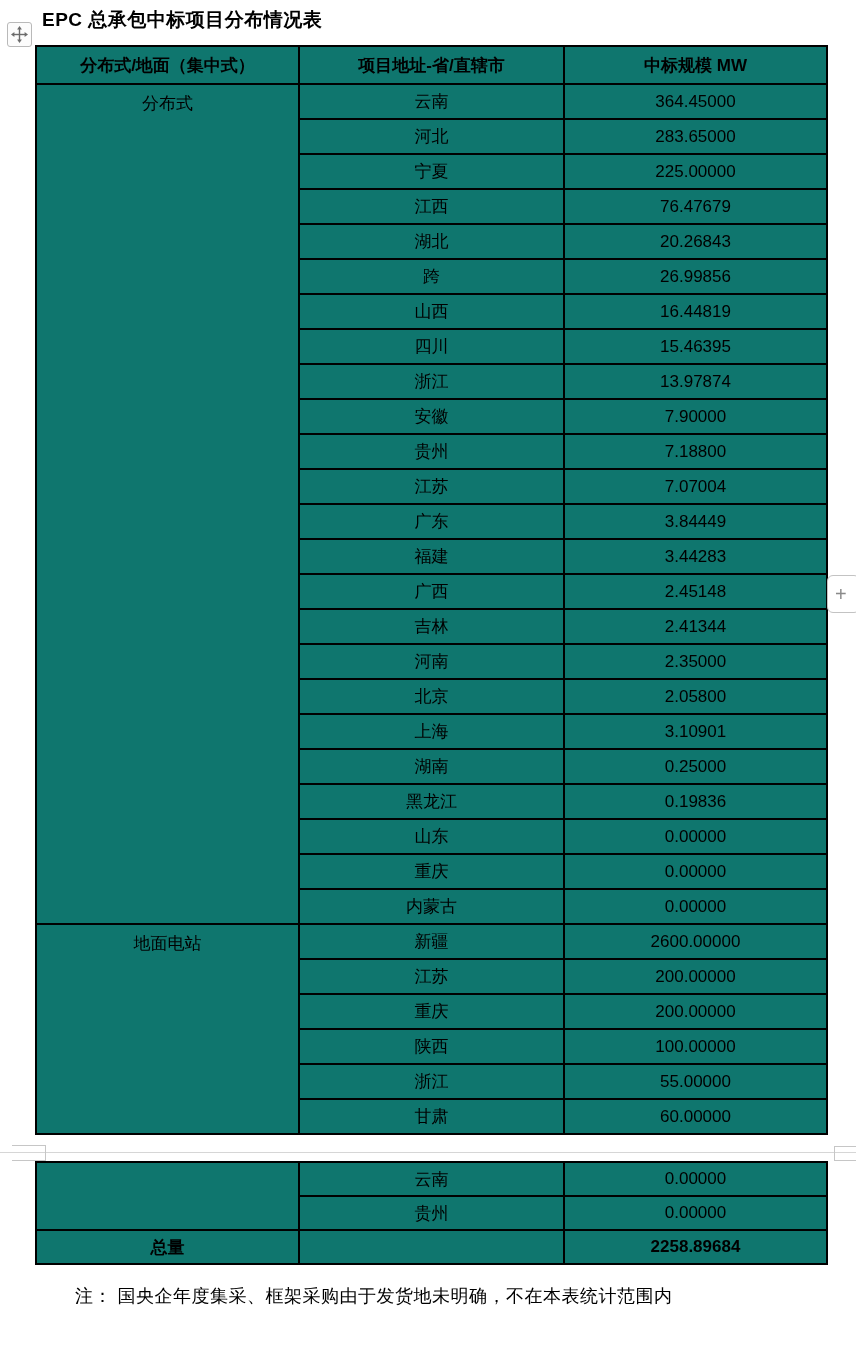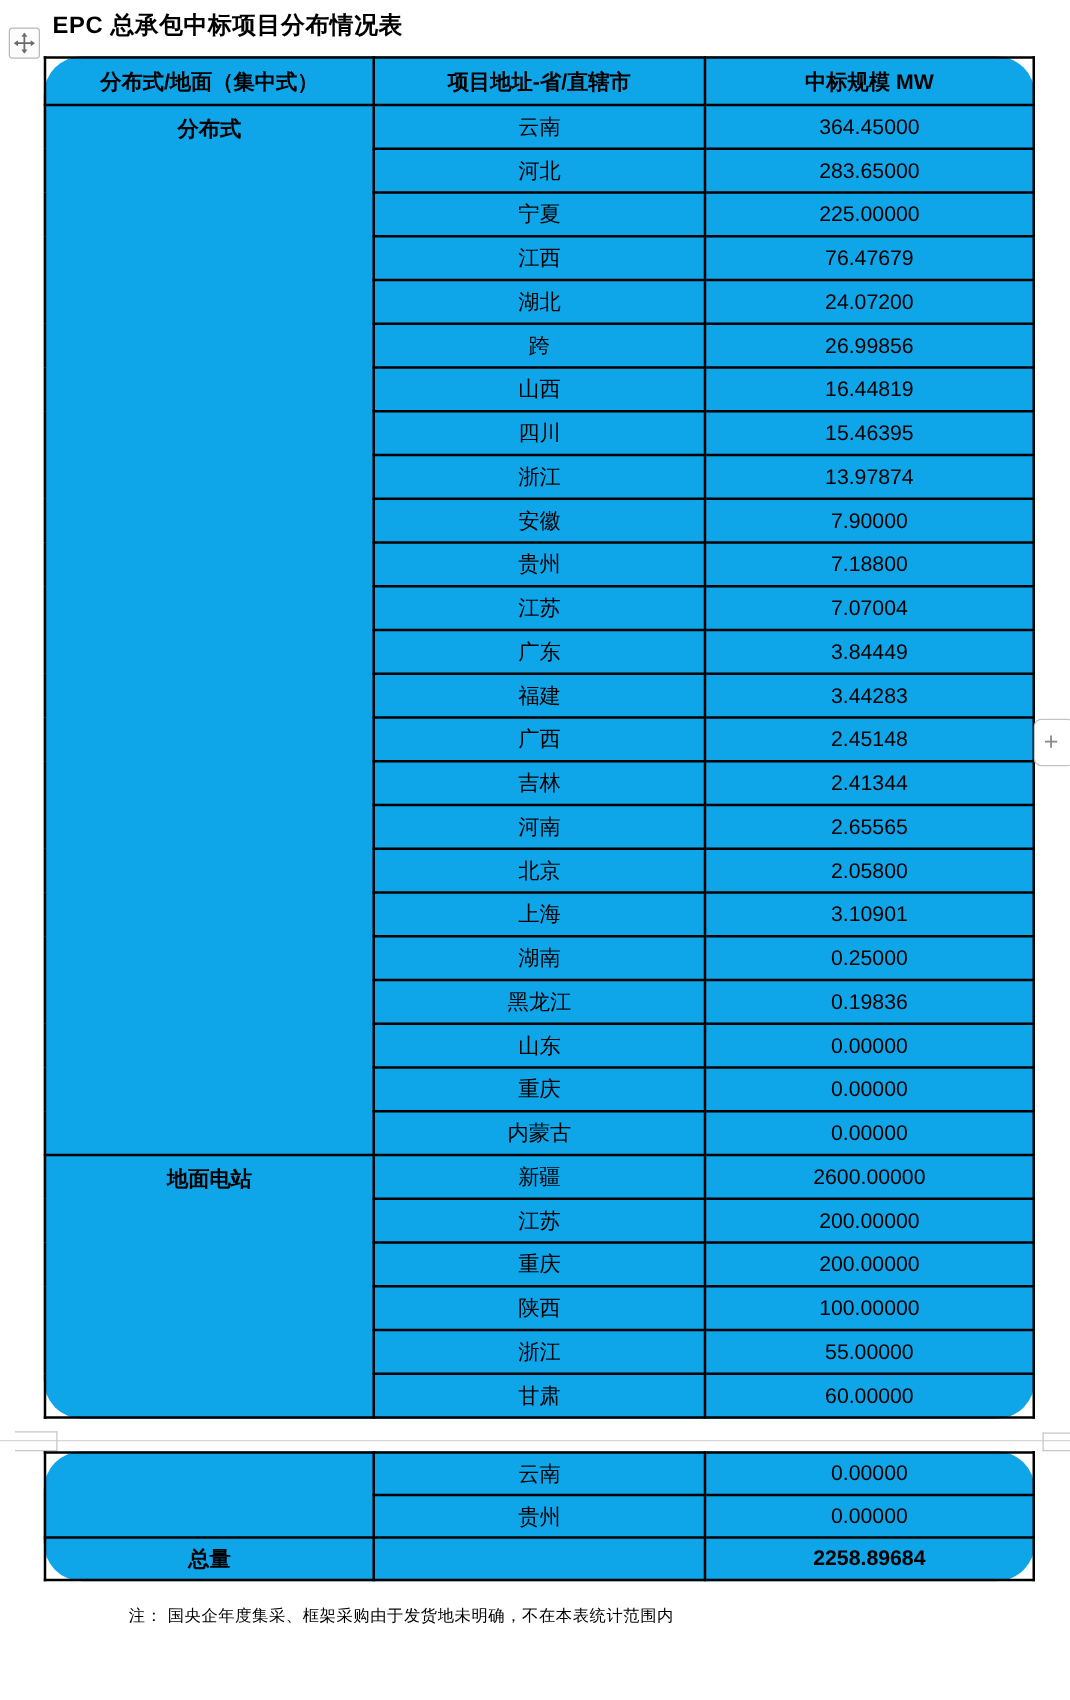--- a/index.html
+++ b/index.html
@@ -10,34 +10,34 @@
   }
   .doc-title{
     position:absolute;top:7px;left:0;width:100%;
     font-size:19px;font-weight:bold;letter-spacing:0.5px;margin-left:42px;
   }
   .move-handle{
     position:absolute;left:7px;top:22px;width:25px;height:25px;
     border:1px solid #b9b9b9;border-radius:3px;background:#fcfcfc;
     display:flex;align-items:center;justify-content:center;padding:0;cursor:move;
   }
-  table{border-collapse:collapse;table-layout:fixed;position:absolute;left:35px;background:#0ea5e9;border-radius:31px;}
+  table{border-collapse:collapse;table-layout:fixed;position:absolute;left:35px;background:#0f766e;}
   #tbl1{top:45px;}
   #tbl2{top:1161px;}
   th,td{
     border:2px solid #000;text-align:center;vertical-align:middle;
     font-size:17px;padding:0;overflow:hidden;white-space:nowrap;
   }
   th{height:36px;font-weight:bold;}
   td{height:33px;font-weight:normal;}
-  .section-cell{vertical-align:top;padding-top:7px;font-weight:bold;}
+  .section-cell{vertical-align:top;padding-top:7px;}
   #tbl2 td{height:32px;}
   .total-row td{height:36px;font-weight:bold;text-align:center;}
   .note{
-    position:absolute;left:75px;top:1284px;font-size:13px;letter-spacing:0.5px;margin-left:28px;
+    position:absolute;left:75px;top:1284px;font-size:18px;letter-spacing:0.5px;
   }
   .plus-btn{
     position:absolute;left:827px;top:575px;width:33px;height:38px;
     border:1px solid #c3c3c3;border-radius:6px;background:#fff;
     color:#8a8a8a;font-size:20px;line-height:36px;text-align:left;
     padding:0 0 0 7px;font-family:"Liberation Sans",sans-serif;
   }
   .pb-line{position:absolute;left:0;top:1152px;width:856px;height:1px;background:#d6d6d6;}
   .pb-mark-left{
     position:absolute;left:12px;top:1145px;width:33px;height:14px;
@@ -94,21 +94,21 @@
       <tr>
           <td>宁夏</td>
           <td>225.00000</td>
         </tr>
       <tr>
           <td>江西</td>
           <td>76.47679</td>
         </tr>
       <tr>
           <td>湖北</td>
-          <td>24.07200</td>
+          <td>20.26843</td>
         </tr>
       <tr>
           <td>跨</td>
           <td>26.99856</td>
         </tr>
       <tr>
           <td>山西</td>
           <td>16.44819</td>
         </tr>
       <tr>
@@ -142,21 +142,21 @@
       <tr>
           <td>广西</td>
           <td>2.45148</td>
         </tr>
       <tr>
           <td>吉林</td>
           <td>2.41344</td>
         </tr>
       <tr>
           <td>河南</td>
-          <td>2.65565</td>
+          <td>2.35000</td>
         </tr>
       <tr>
           <td>北京</td>
           <td>2.05800</td>
         </tr>
       <tr>
           <td>上海</td>
           <td>3.10901</td>
         </tr>
       <tr>

